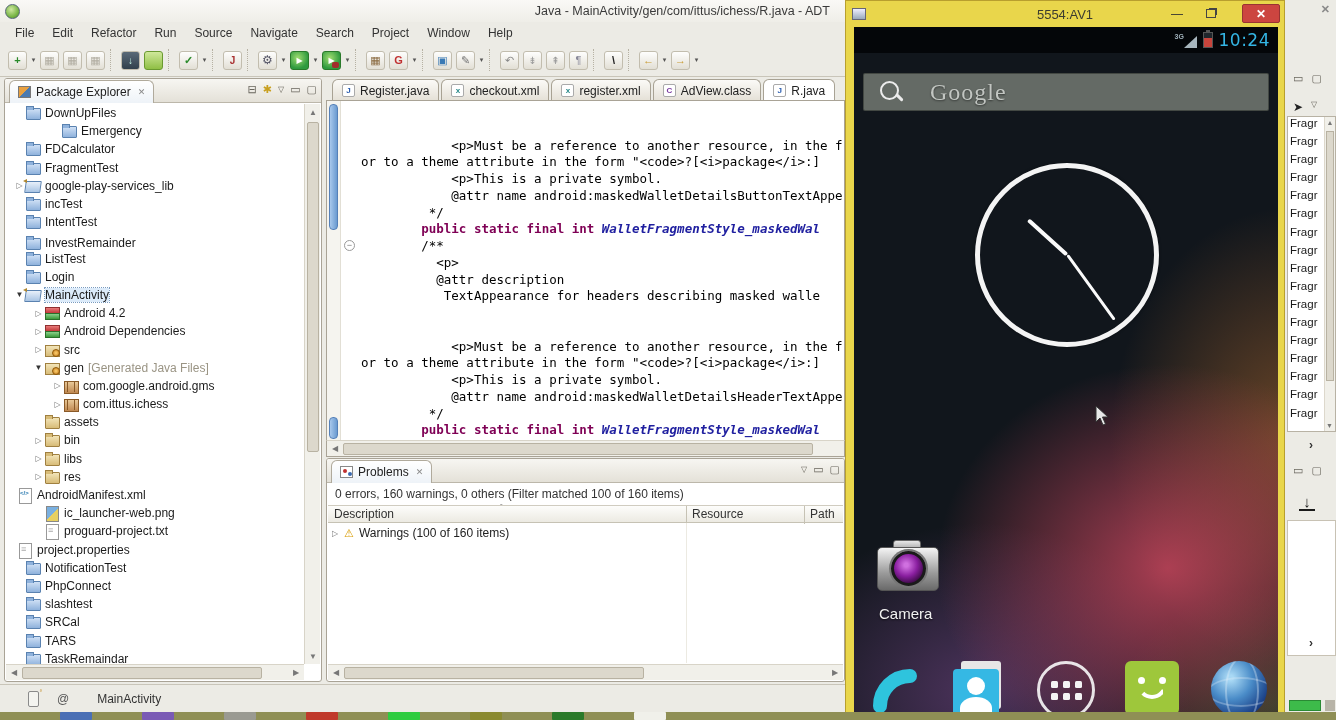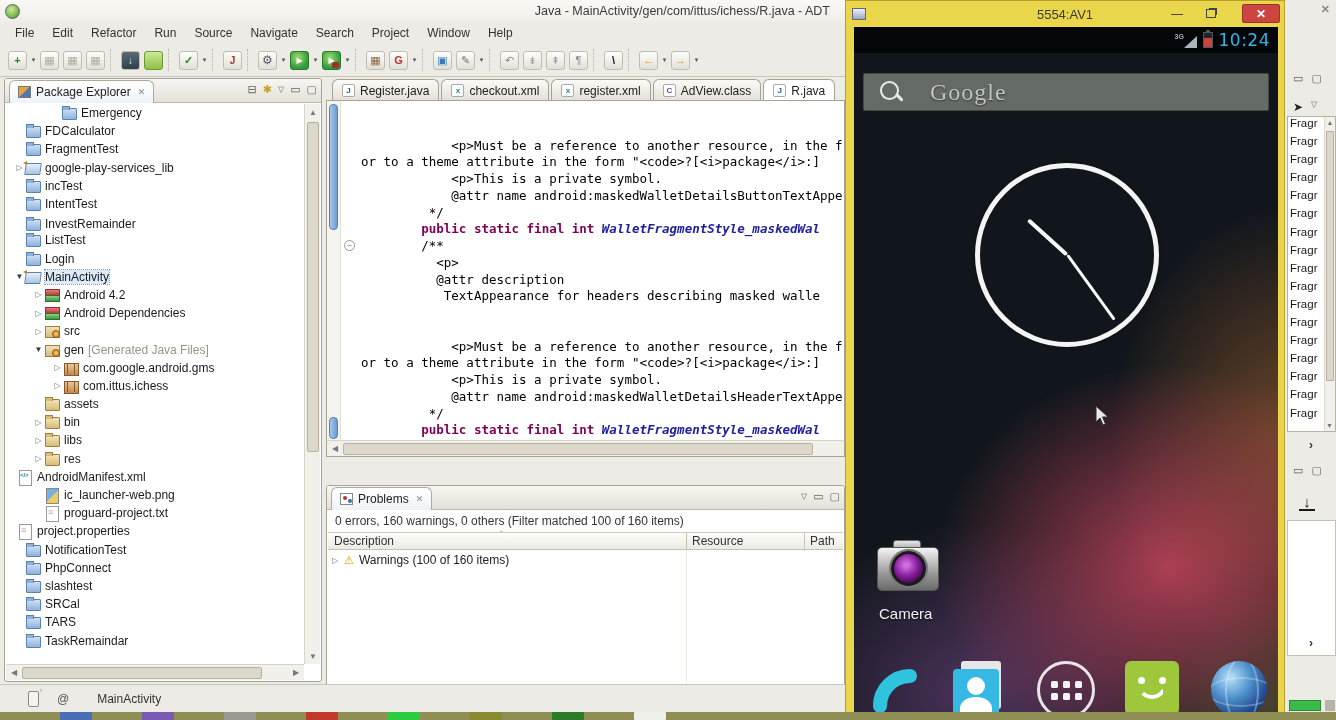--- a/index.html
+++ b/index.html
@@ -86,21 +86,21 @@
   .foldcol { position:absolute; left:15px; top:0; width:16px; height:100%; background:#fff; }
   .fold { position:absolute; left:2px; width:11px; height:11px; border:1px solid #999; border-radius:50%; background:#fff; color:#777; font-size:9px; line-height:9px; text-align:center; }
   .code { position:absolute; left:34px; top:3px; right:0; font-family:"DejaVu Sans Mono","Liberation Mono",monospace; font-size:12.5px; }
   .cl { height:16.75px; line-height:16.75px; white-space:pre; }
   .cl .doc { color:#000000; }
   .cl .kw { color:#7f0055; font-weight:bold; }
   .cl .field { color:#2020a0; font-weight:bold; font-style:italic; }
   .editor-hscroll { position:absolute; left:326px; top:440px; width:519px; height:17px; background:#f1f0ea; border:1px solid #a9a396; border-top:1px solid #d8d4c8; display:flex; align-items:center; }
 
   
-  .problems { left:326px; top:458px; width:519px; height:224px;margin-top:27px; }
+  .problems { left:326px; top:458px; width:519px; height:224px; }
   .p-summary { position:absolute; left:8px; top:28px; font-size:12px; color:#333; }
   .p-header { position:absolute; left:1px; right:1px; top:46px; height:18px; background:linear-gradient(#fdfdfb,#eceae2); border-top:1px solid #d0ccc0; border-bottom:1px solid #c6c2b4; font-size:12px; color:#333; }
   .p-col { position:absolute; top:1px; padding-left:6px; }
   .p-colsep { position:absolute; top:0; width:1px; height:18px; background:#c6c2b4; }
   .p-row { position:absolute; left:1px; right:1px; top:65px; height:18px; display:flex; align-items:center; font-size:12px; color:#222; }
   .warn-ico { color:#d89b00; font-size:11px; margin:0 5px 0 2px; }
   .p-grid-sep { position:absolute; top:64px; bottom:18px; width:1px; background:#eceae2; }
 
   .statusbar { position:absolute; left:0; top:684px; width:100%; height:28px; background:#ecebe5; border-top:1px solid #c9c5b9; display:flex; align-items:center; font-size:12px; color:#333; }
 
@@ -257,20 +257,25 @@
       </div>
       <div class="hdr-icons">
         <span>⊟</span>
         <span style="color:#c8a020;">✱</span>
         <span style="font-size:8px;">▽</span>
         <span>▭</span>
         <span>▢</span>
       </div>
     </div>
     <div class="tree">
+        <div class="trow" style="padding-left: 8px;">
+          <span class="exp"></span>
+          <span class="ticon ti-folder"></span>
+          <span class="lbl">DownUpFiles</span>
+        </div>
         <div class="trow" style="padding-left: 8px; margin-left: 36px;">
           <span class="exp"></span>
           <span class="ticon ti-folder"></span>
           <span class="lbl">Emergency</span>
         </div>
         <div class="trow" style="padding-left: 8px;">
           <span class="exp"></span>
           <span class="ticon ti-folder"></span>
           <span class="lbl">FDCalculator</span>
         </div>

